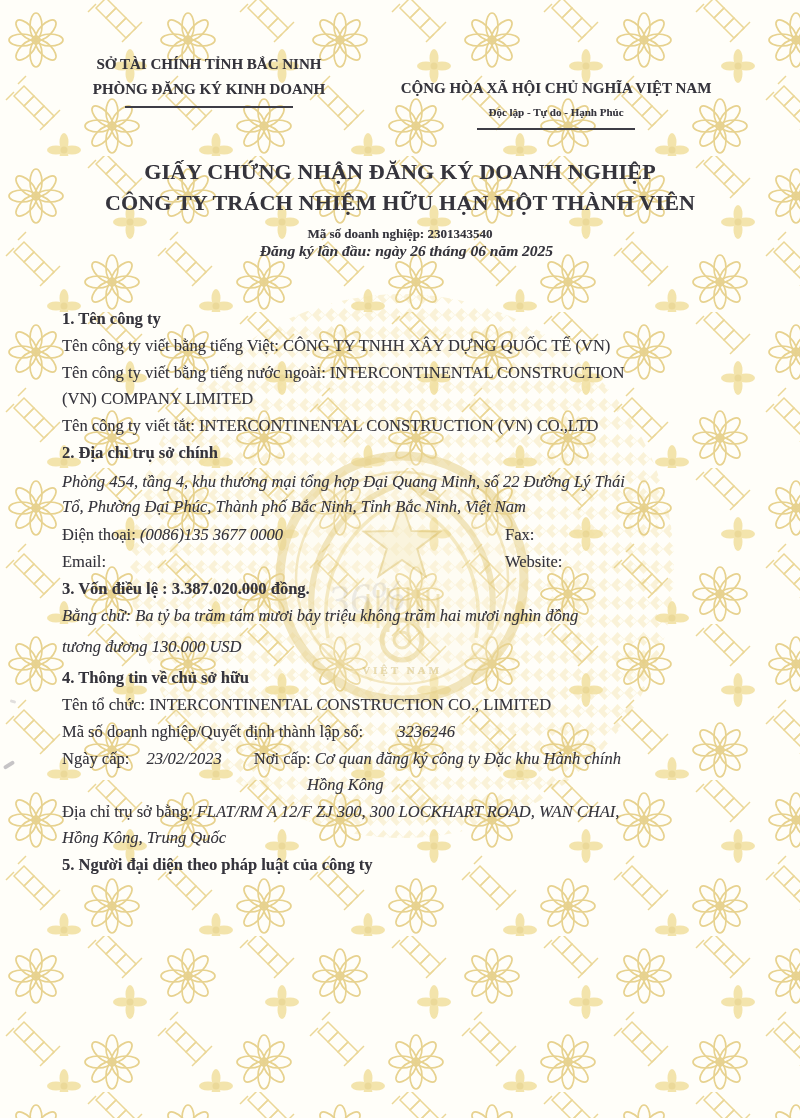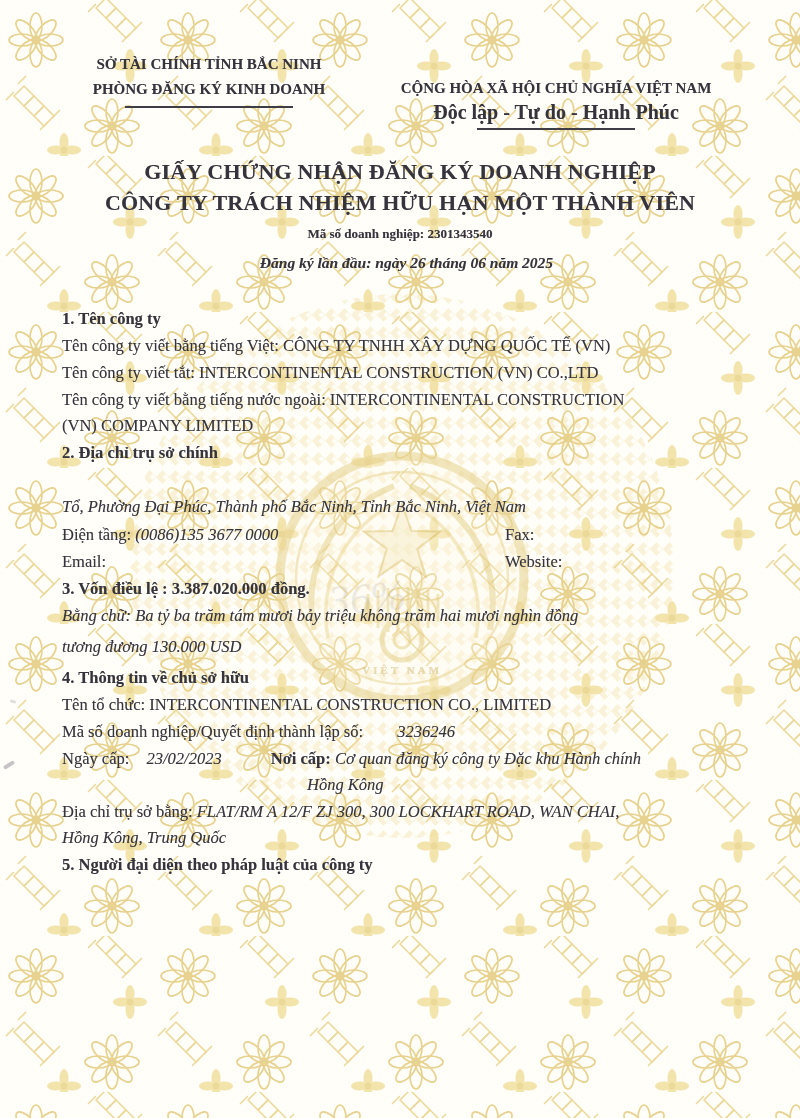--- a/index.html
+++ b/index.html
@@ -11,43 +11,43 @@
     text-shadow:0.2px 0.2px 0.6px rgba(70,70,80,0.35);
   }
   .bg-svg{position:absolute;top:0;left:0;}
   .content{position:absolute;top:0;left:0;right:0;bottom:0;}
 
   
   .header-row{position:absolute;top:52px;left:58px;right:48px;display:flex;}
   .issuer{width:302px;text-align:center;font-weight:bold;font-size:15px;line-height:25px;}
   .national{flex:1;text-align:center;font-weight:bold;}
   .nat-1{font-size:15px;line-height:24px;margin-top:24px;}
-  .nat-2{font-size:20px;line-height:24px;}
+  .nat-2{font-size:11px;line-height:24px;}
   .rule{border-bottom:2px solid #3e3d46;margin:4px auto 0;height:0;}
   .rule-issuer{width:168px;}
   .rule-national{width:158px;}
 
   
   .title-block{position:absolute;top:156px;left:0;right:0;text-align:center;}
   .title-line{font-weight:bold;font-size:22px;line-height:31px;letter-spacing:0.2px;}
   .code-line{margin-top:8px;font-weight:bold;font-size:13px;}
-  .reg-line{margin-top:12px;font-weight:bold;font-style:italic;font-size:15.5px;padding-left:13px;}
+  .reg-line{margin-top:0;font-weight:bold;font-style:italic;font-size:15.5px;padding-left:13px;}
 
   
   .body-block{position:absolute;top:306px;left:62px;right:56px;font-size:16.5px;line-height:26px;}
   .body-block p{margin:0 0 1px 0;}
   .h{font-weight:bold;}
   .it{font-style:italic;}
   .b{font-weight:bold;text-align:right;}
   .addr{line-height:25px;}
   .row2{display:flex;}
   .row2 .left-col{width:443px;}
   .val-reg{margin-left:30px;}
   .val-date{margin-left:13px;}
-  .lbl-place{margin-left:45px;font-weight:bold;}
+  .lbl-place{margin-left:28px;}
   .indent-place{margin-left:245px;}
   .gap-top{margin-top:5px !important;}
   .gap-top2{margin-top:3px !important;}
 
   .artifact{position:absolute;background:#97949d;opacity:0.55;border-radius:2px;}
   .artifact-1{left:3px;top:763px;width:12px;height:4px;transform:rotate(-32deg);}
   .artifact-2{left:10px;top:700px;width:6px;height:3px;transform:rotate(14deg);opacity:0.3;}
 </style>
 </head>
 <body>
@@ -152,37 +152,37 @@
     </div>
 
     <div class="body-block">
 
       <p class="h">1. Tên công ty</p>
       <p>
         <span>Tên công ty viết bằng tiếng Việt:</span>
         <span>CÔNG TY TNHH XÂY DỰNG QUỐC TẾ (VN)</span>
       </p>
       <p>
-        <span>Tên công ty viết tắt:</span>
-        <span>INTERCONTINENTAL CONSTRUCTION (VN) CO.,LTD</span>
-      </p>
-      <p>
         <span>Tên công ty viết bằng tiếng nước ngoài:</span>
         <span>INTERCONTINENTAL CONSTRUCTION</span><br>
         <span>(VN) COMPANY LIMITED</span>
       </p>
+      <p>
+        <span>Tên công ty viết tắt:</span>
+        <span>INTERCONTINENTAL CONSTRUCTION (VN) CO.,LTD</span>
+      </p>
 
       <p class="h">2. Địa chỉ trụ sở chính</p>
       <p class="it addr gap-top2">
-        <br>
+        <span>Phòng 454, tầng 4, khu thương mại tổng hợp Đại Quang Minh, số 22 Đường Lý Thái</span><br>
         <span>Tổ, Phường Đại Phúc, Thành phố Bắc Ninh, Tỉnh Bắc Ninh, Việt Nam</span>
       </p>
       <p class="row2 gap-top2">
         <span class="left-col">
-          <span>Điện tầng:</span>
+          <span>Điện thoại:</span>
           <span class="it">(0086)135 3677 0000</span>
         </span>
         <span>Fax:</span>
       </p>
       <p class="row2">
         <span class="left-col">Email:</span>
         <span>Website:</span>
       </p>
 
       <p>

